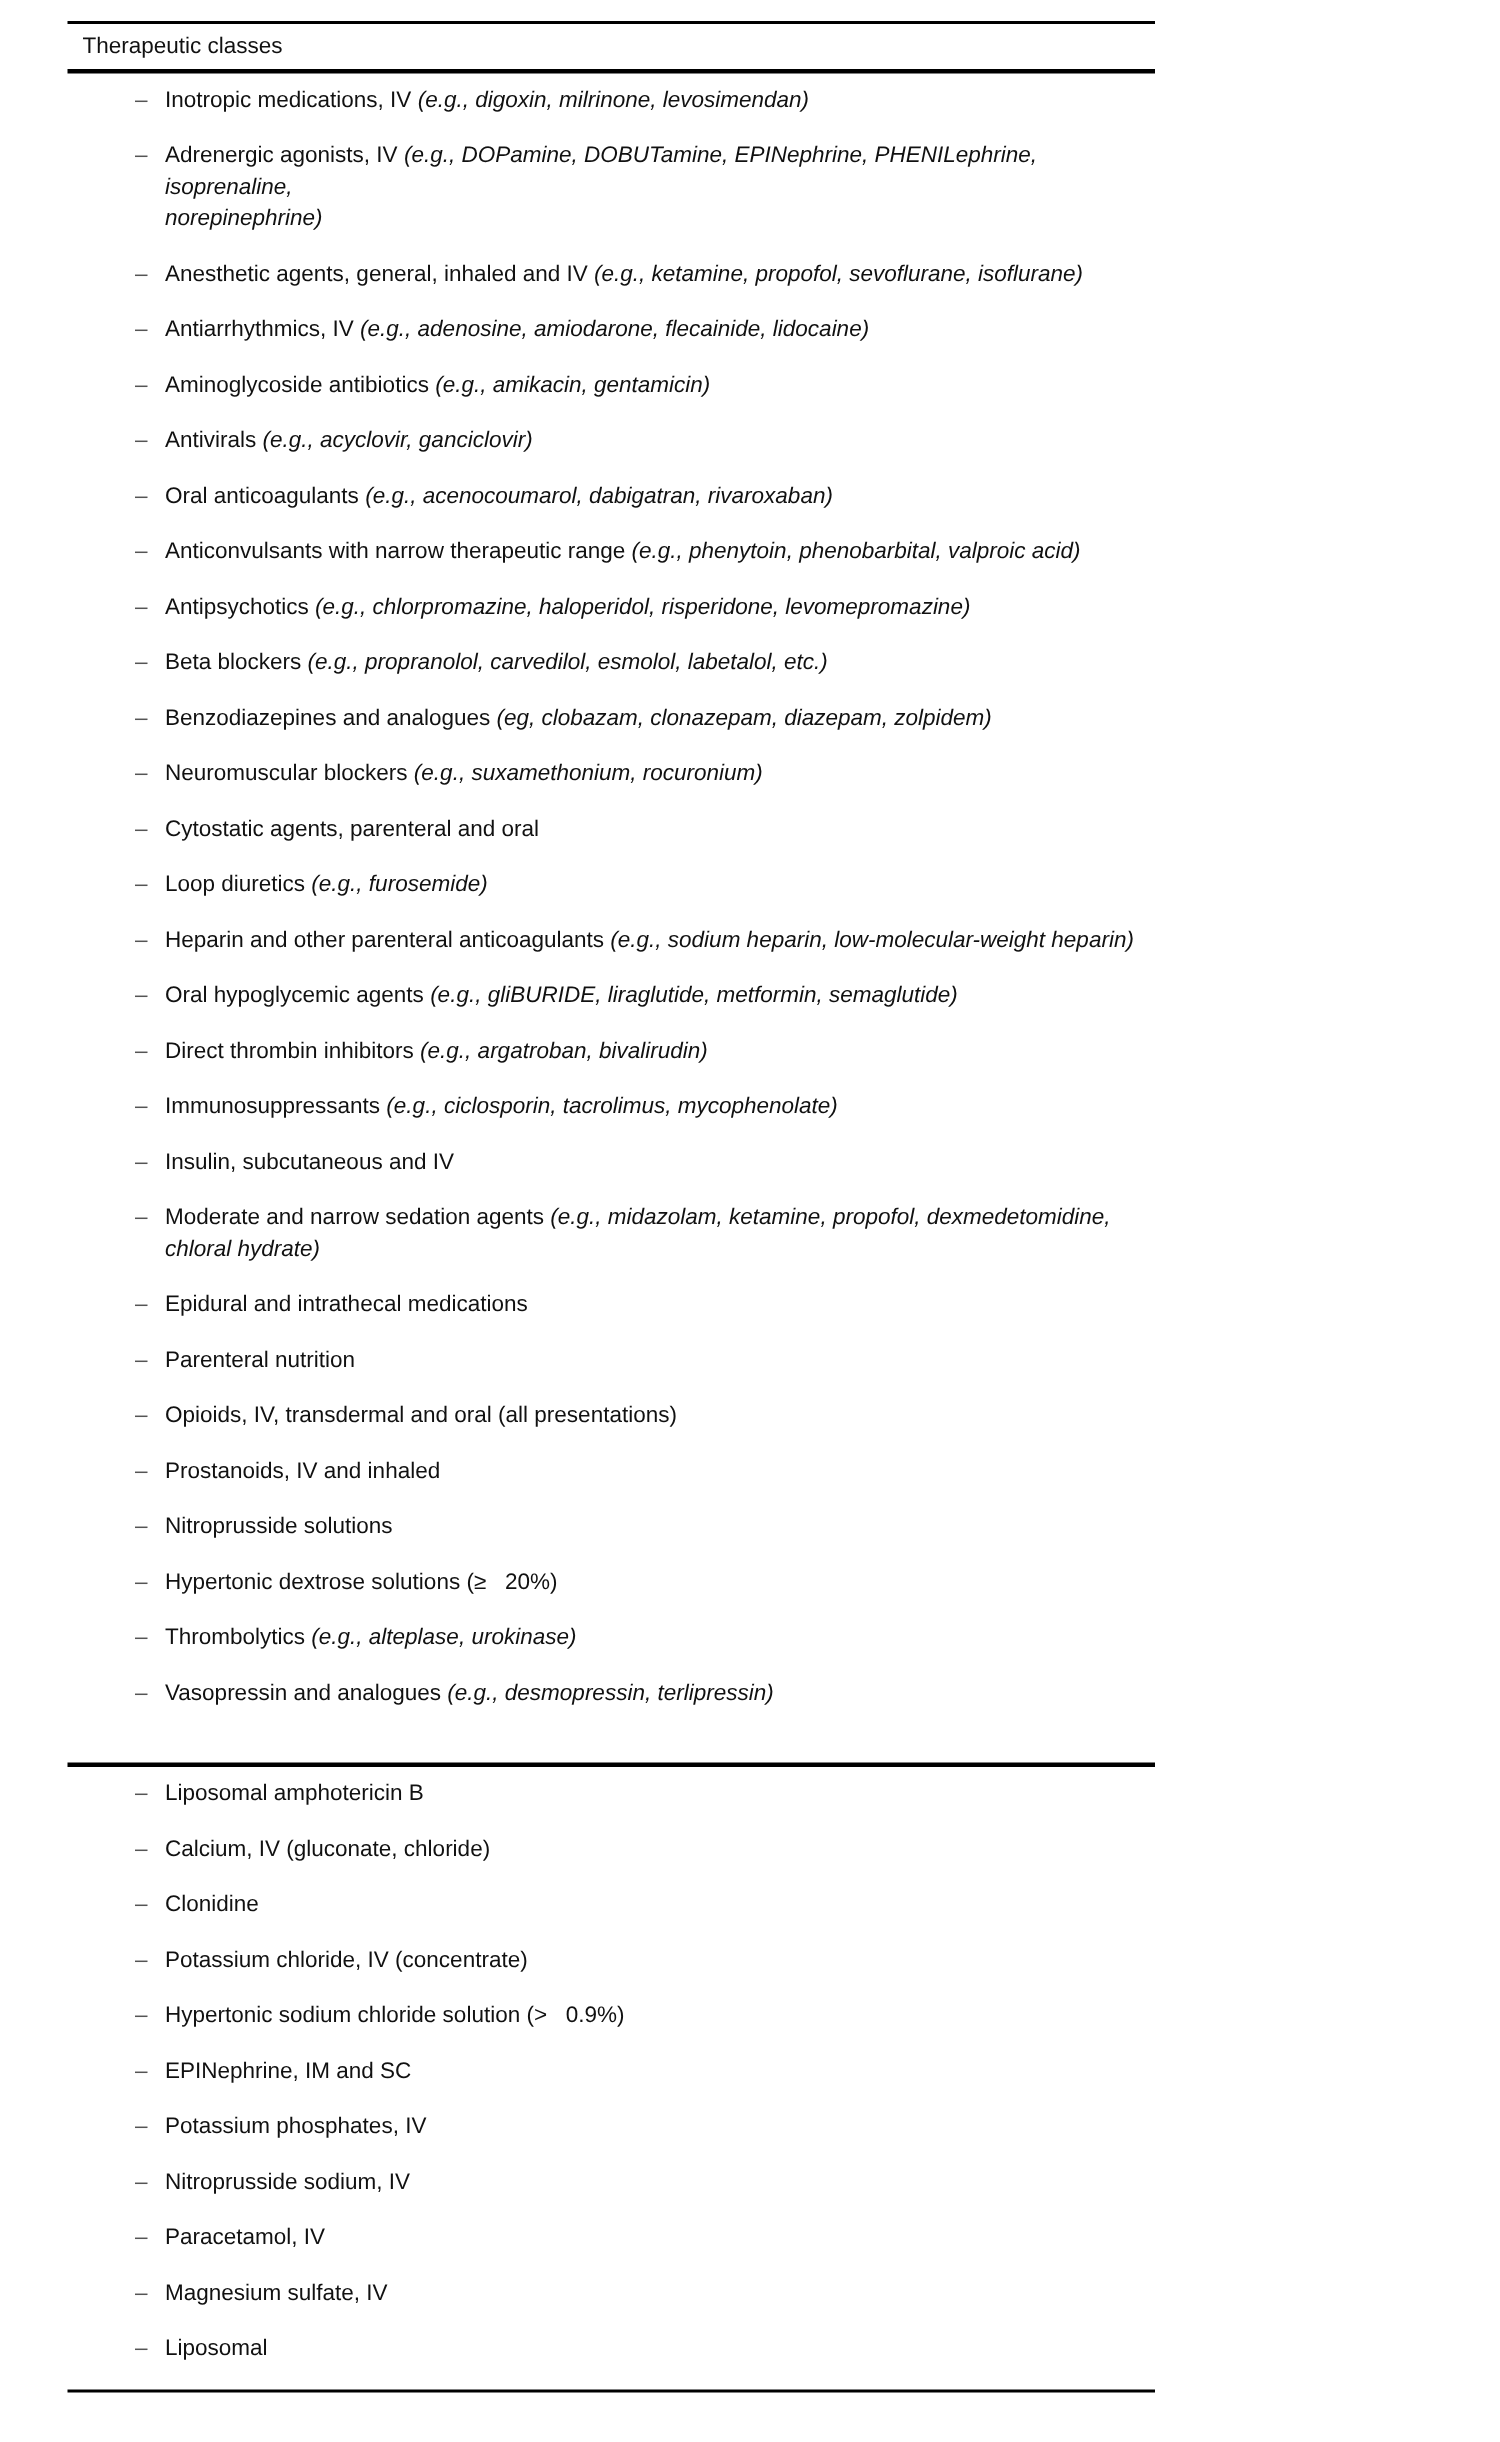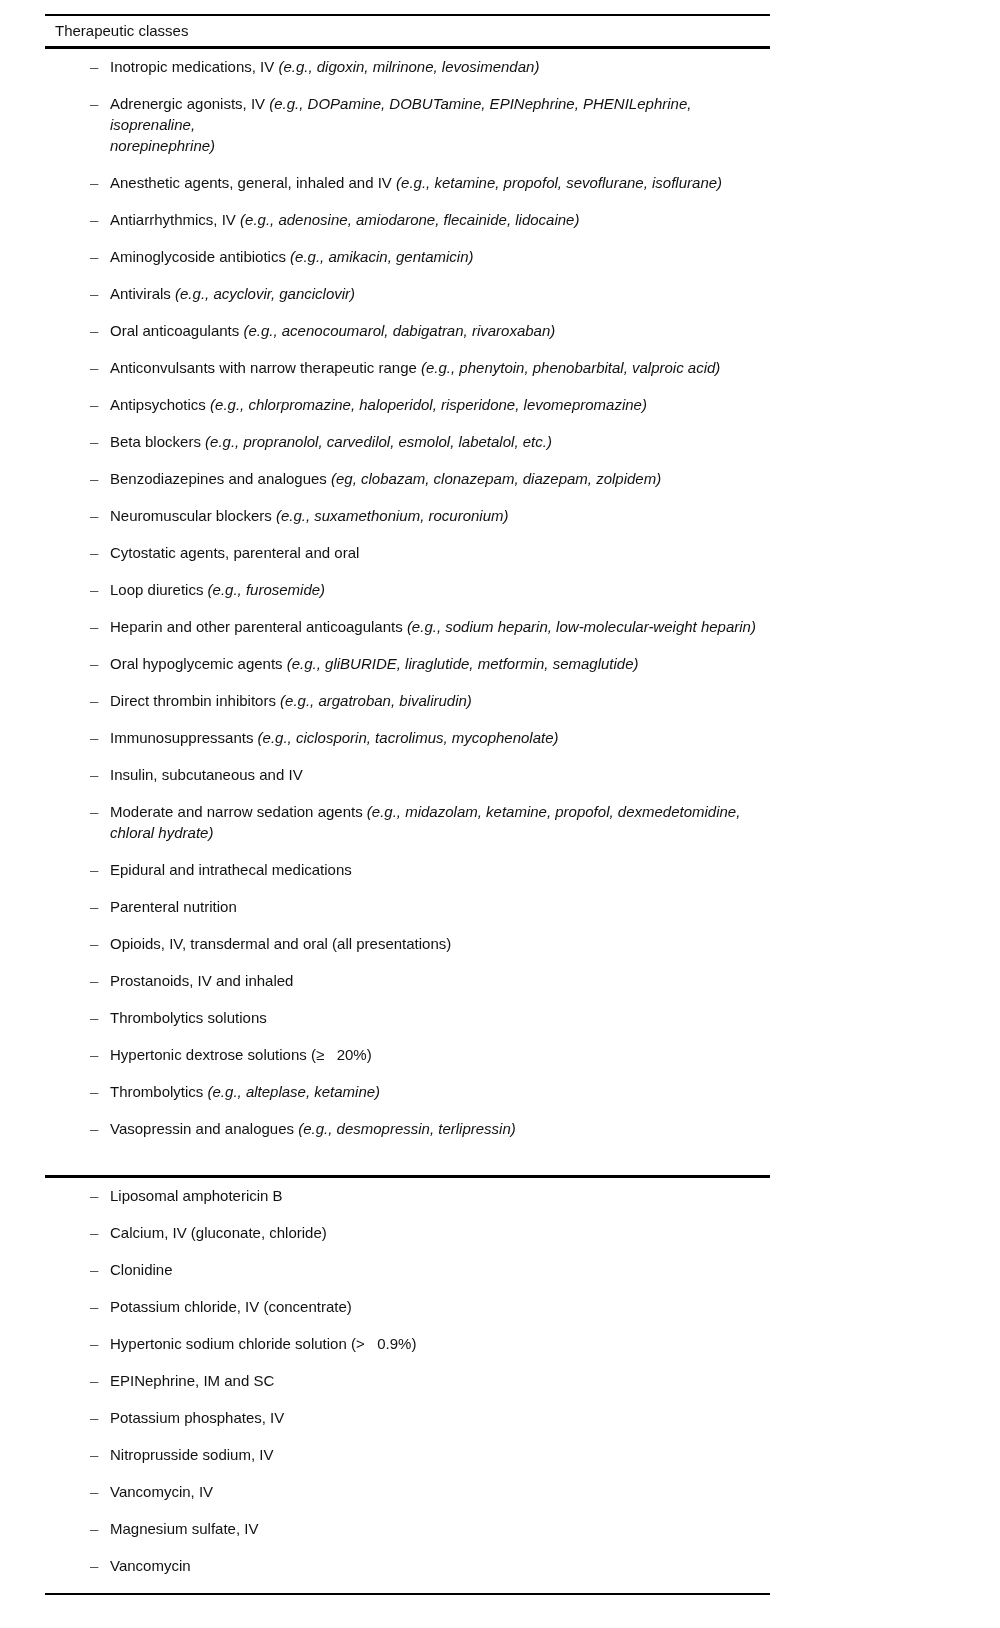--- a/index.html
+++ b/index.html
@@ -161,29 +161,29 @@
         <li class="item">
           <span class="dash">–</span>
           <span class="txt"><span>Opioids, IV, transdermal and oral (all presentations)</span></span>
         </li>
         <li class="item">
           <span class="dash">–</span>
           <span class="txt"><span class="b">Prostanoids, IV and inhaled</span></span>
         </li>
         <li class="item">
           <span class="dash">–</span>
-          <span class="txt"><span>Thrombolytics solutions</span></span>
+          <span class="txt"><span>Nitroprusside solutions</span></span>
         </li>
         <li class="item">
           <span class="dash">–</span>
           <span class="txt"><span>Hypertonic dextrose solutions (≥&nbsp;&nbsp;&nbsp;20%)</span></span>
         </li>
         <li class="item">
           <span class="dash">–</span>
-          <span class="txt"><span>Thrombolytics </span><span class="i">(e.g., alteplase, ketamine)</span></span>
+          <span class="txt"><span>Thrombolytics </span><span class="i">(e.g., alteplase, urokinase)</span></span>
         </li>
         <li class="item">
           <span class="dash">–</span>
           <span class="txt"><span>Vasopressin and analogues </span><span class="i">(e.g., desmopressin, terlipressin)</span></span>
         </li>
       </ul>
   </section>
 
   <section class="sec-2">
     <div class="rule rule-thick"></div>
@@ -215,28 +215,28 @@
         <li class="item">
           <span class="dash">–</span>
           <span class="txt"><span>Potassium phosphates, IV</span></span>
         </li>
         <li class="item">
           <span class="dash">–</span>
           <span class="txt"><span>Nitroprusside sodium, IV</span></span>
         </li>
         <li class="item">
           <span class="dash">–</span>
-          <span class="txt"><span class="b">Vancomycin, IV</span></span>
+          <span class="txt"><span class="b">Paracetamol, IV</span></span>
         </li>
         <li class="item">
           <span class="dash">–</span>
           <span class="txt"><span>Magnesium sulfate, IV</span></span>
         </li>
         <li class="item">
           <span class="dash">–</span>
-          <span class="txt"><span class="b">Vancomycin</span></span>
+          <span class="txt"><span class="b">Liposomal</span></span>
         </li>
       </ul>
   </section>
 
   <div class="rule rule-bottom"></div>
 
 </div>
 
 </body></html>

